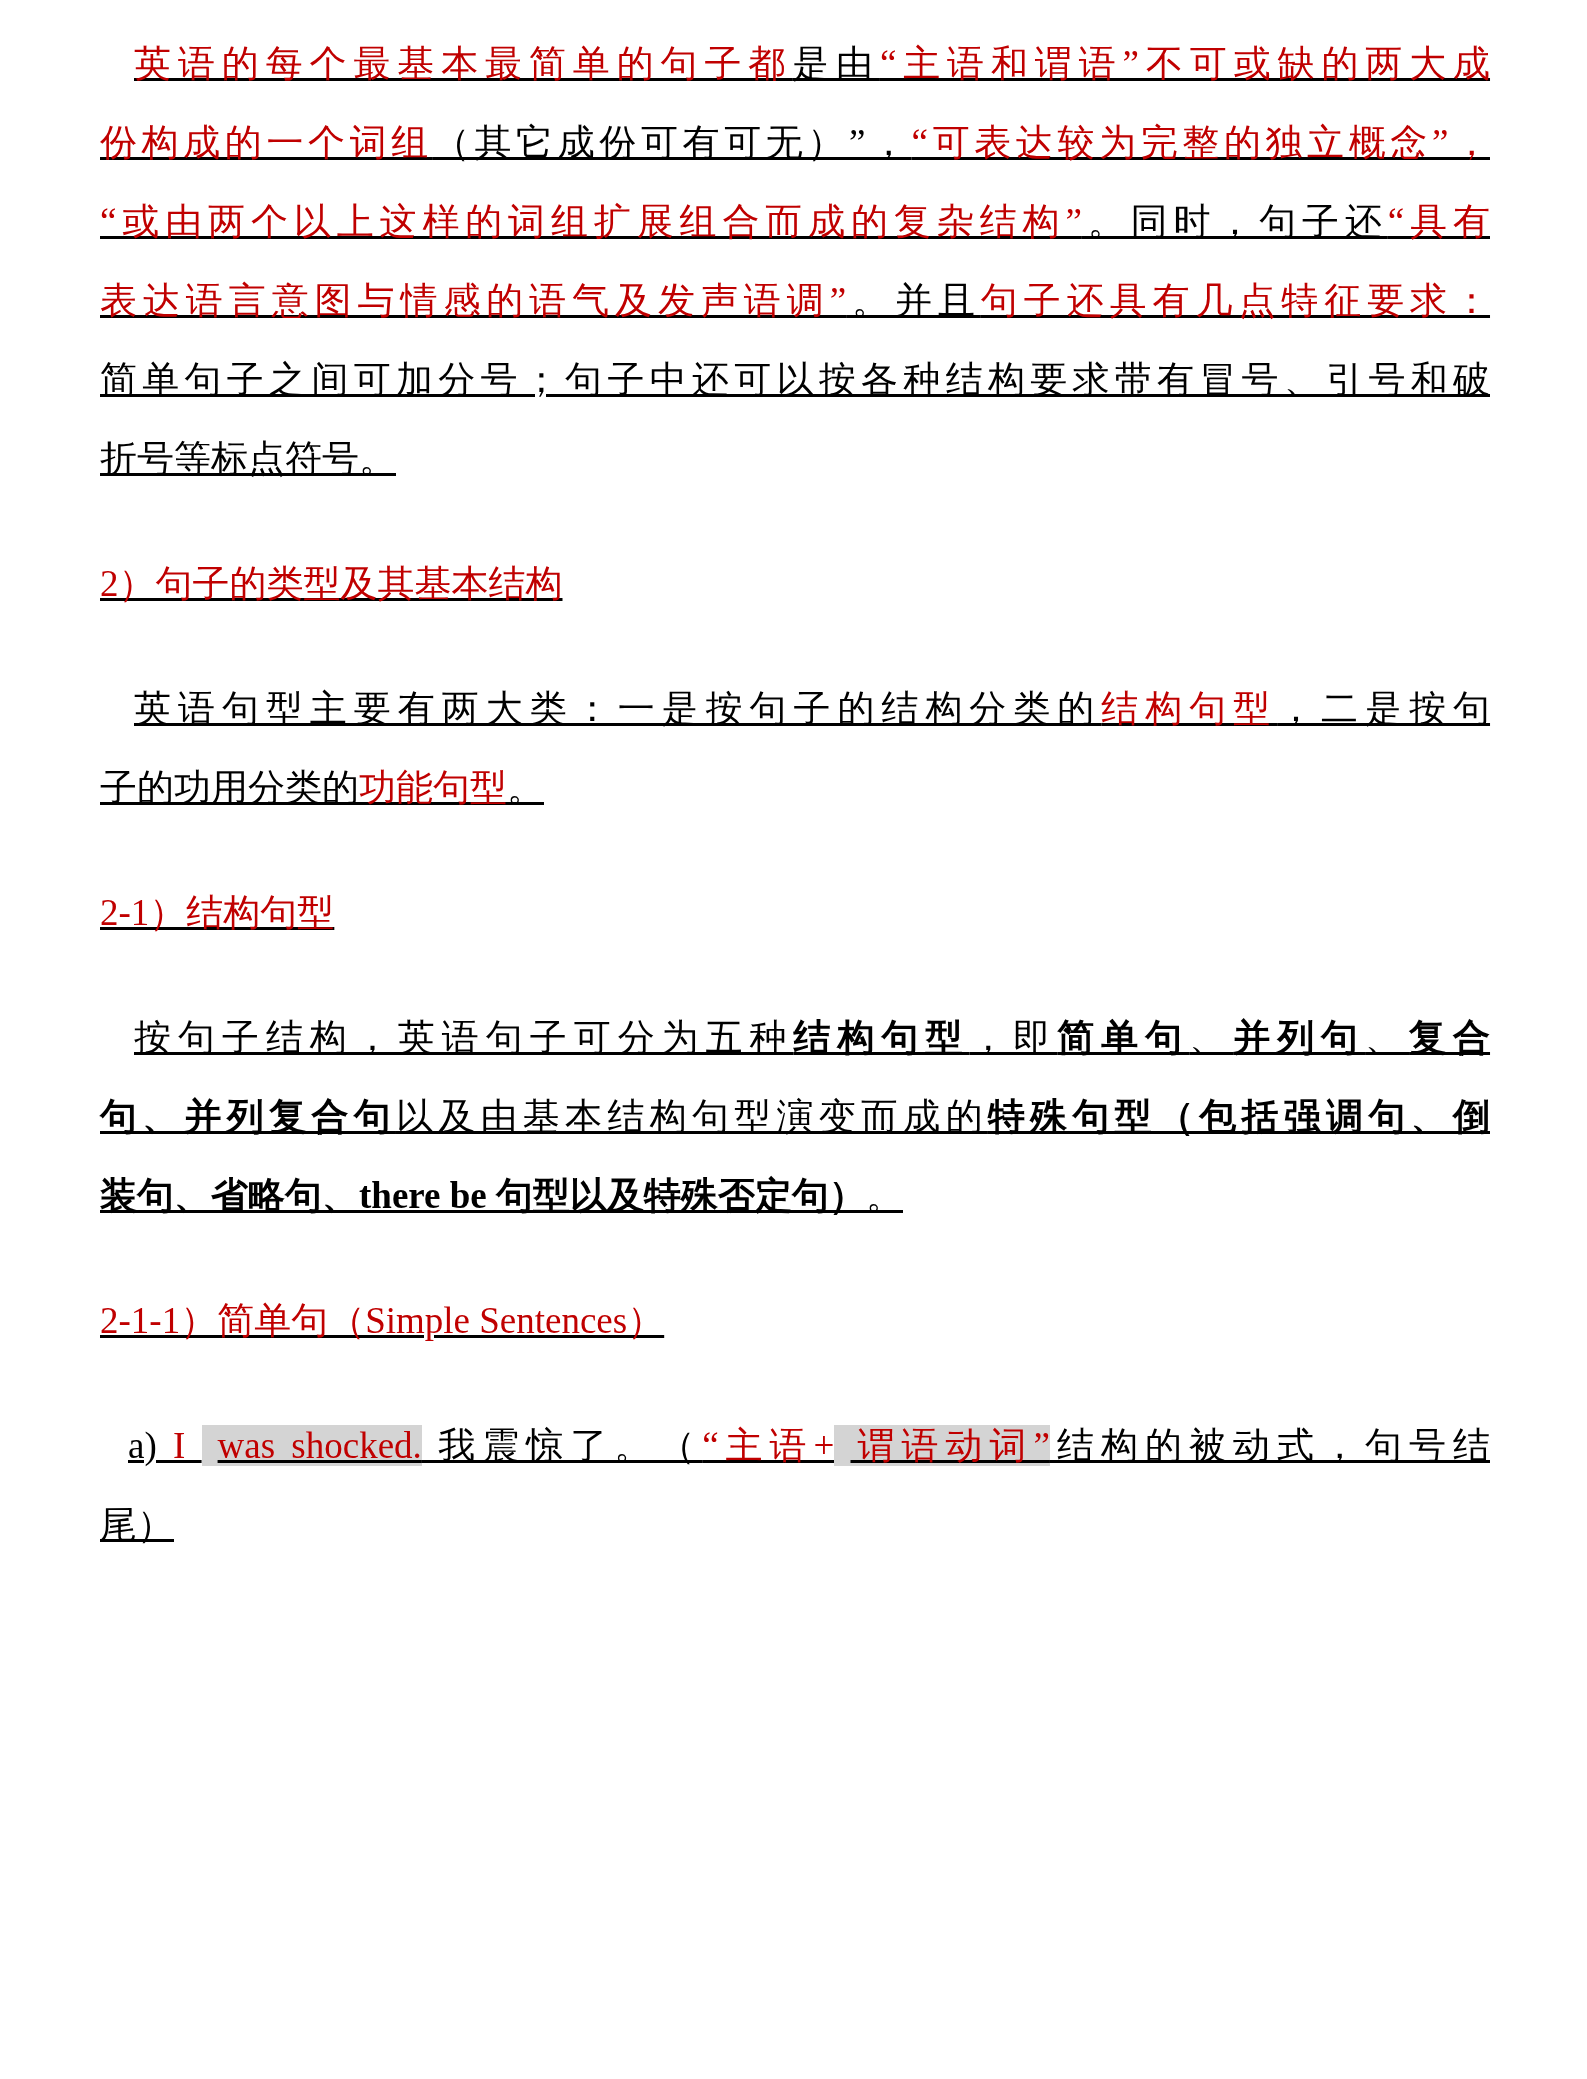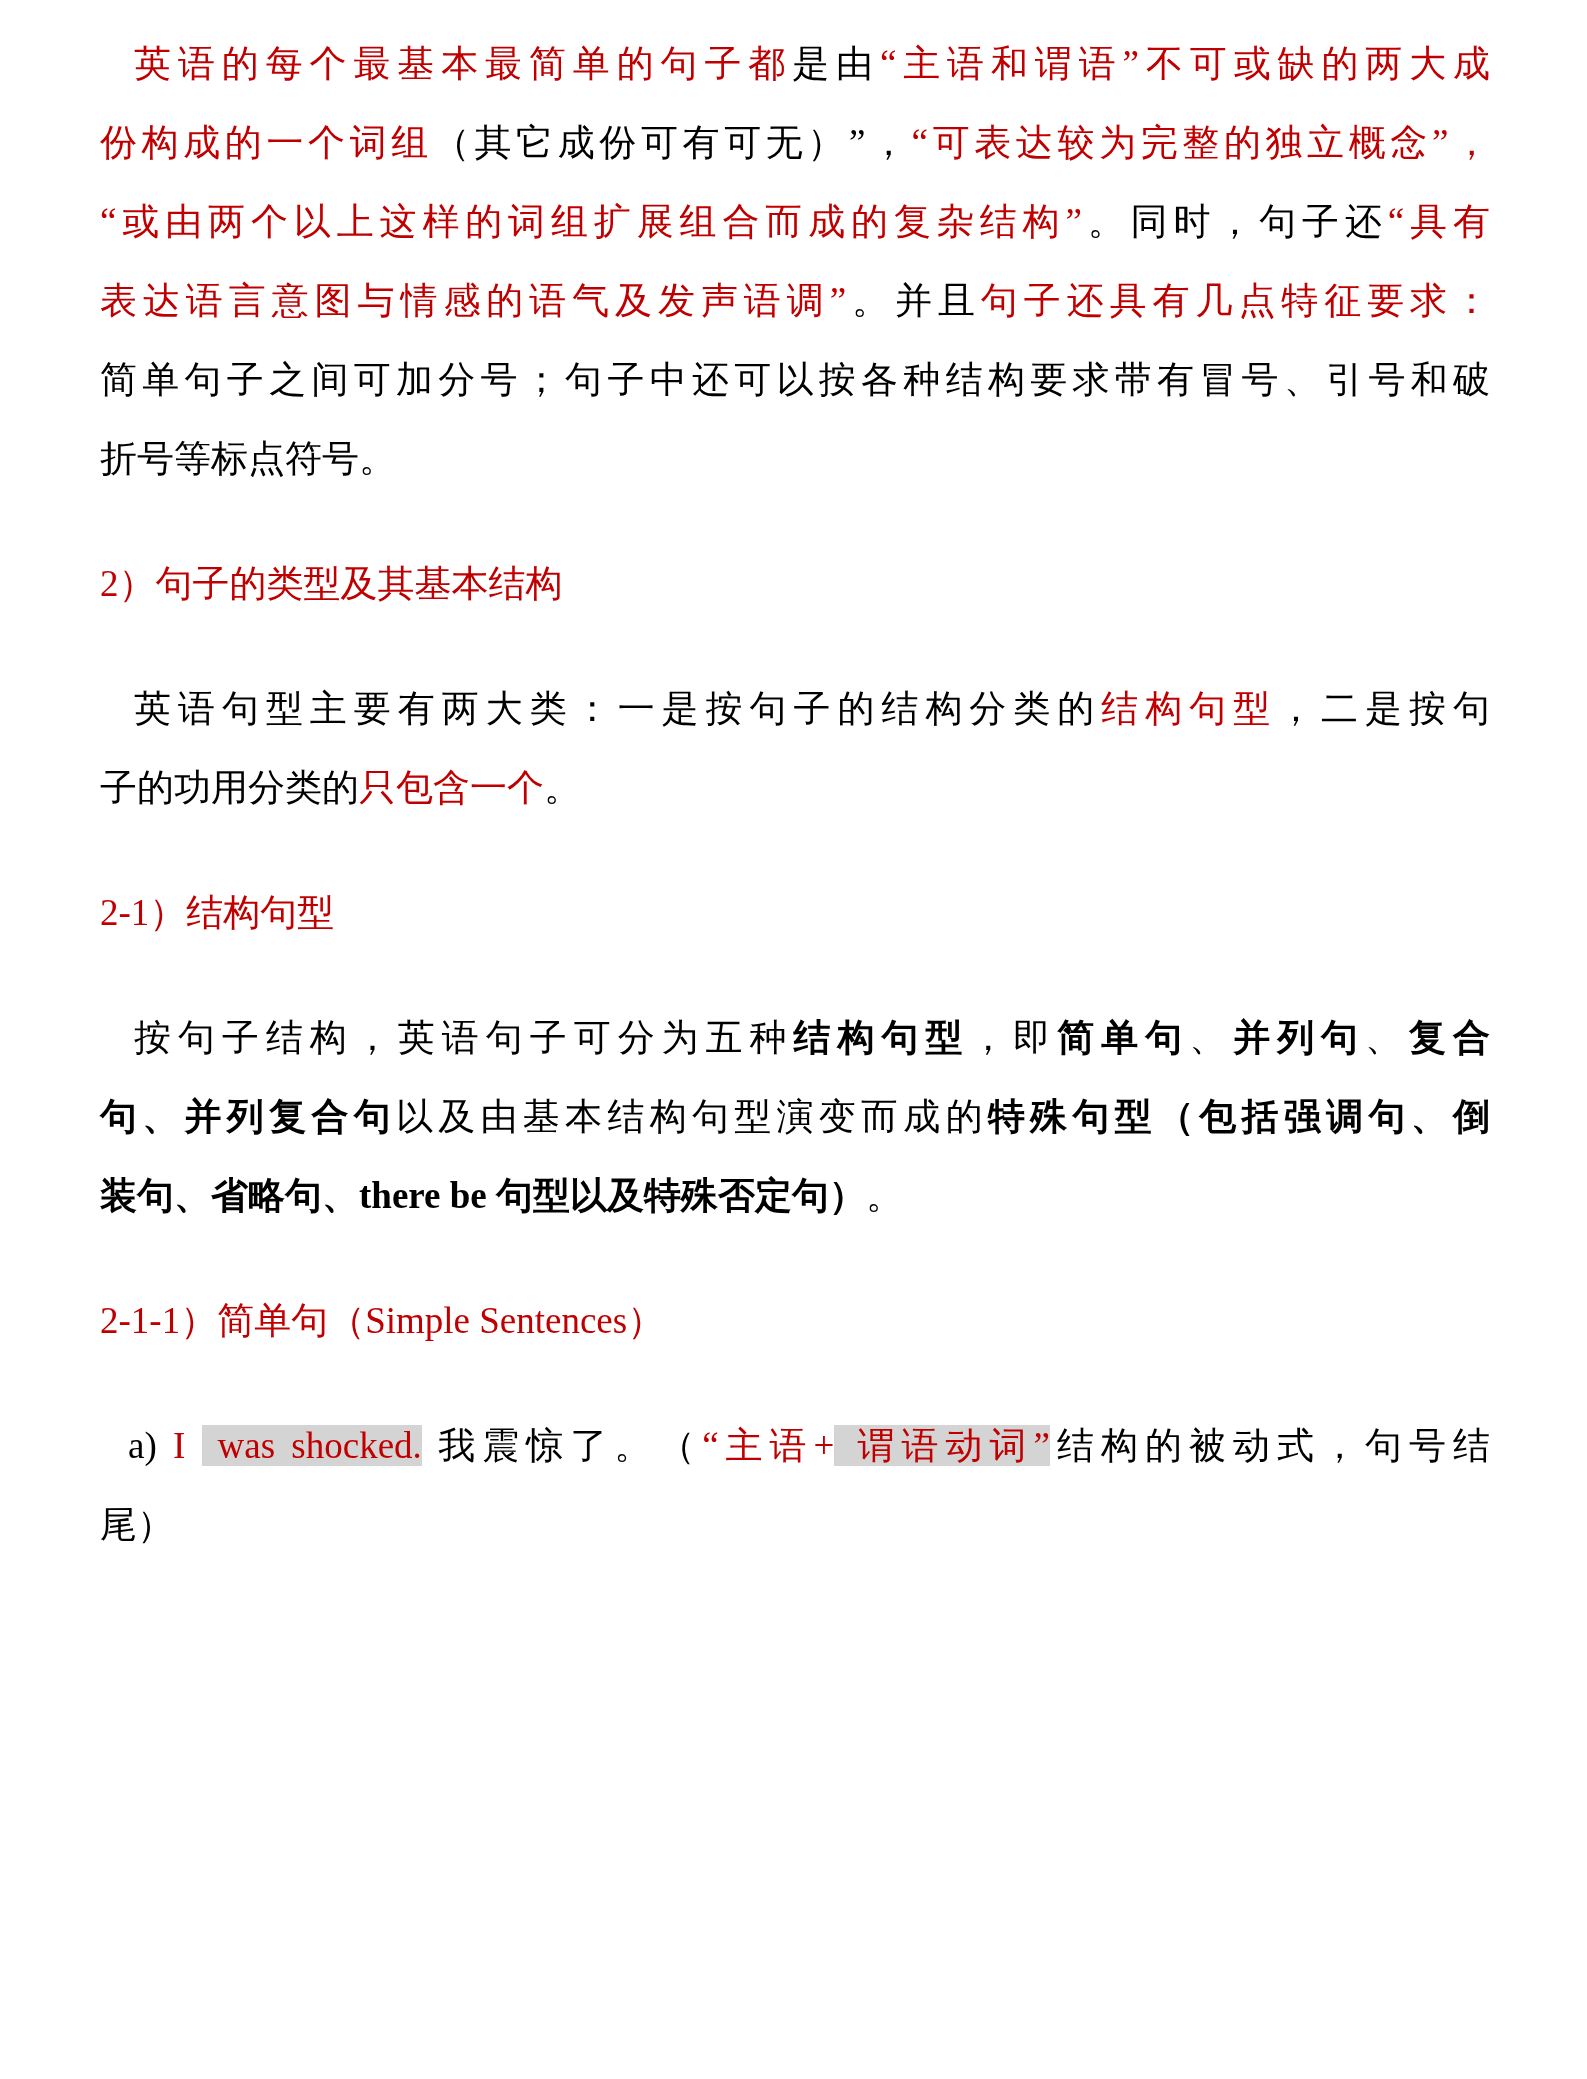--- a/index.html
+++ b/index.html
@@ -20,20 +20,21 @@
     height: 2079px;
     padding: 24px 97px 0 100px;
   }
   .block { margin-top: 46px; }
   .block:first-child { margin-top: 0; }
   .line {
     font-size: 37px;
     line-height: 79px;
     white-space: nowrap;
     text-align: left;
+    text-decoration: underline;
   }
   .line.just {
     white-space: normal;
     text-align: justify;
     text-align-last: justify;
   }
   .line.ind { text-indent: 34px; }
   .line.ind2 { text-indent: 28px; }
   .seg-blk   { color: #000000; text-align: right; }
   .seg-red   { color: var(--red, #c00000); }
@@ -50,21 +51,21 @@
       <div class="line just"><span class="seg-red">“或由两个以上这样的词组扩展组合而成的复杂结构”</span><span class="seg-blk">。同时，句子还</span><span class="seg-red">“具有</span></div>
       <div class="line just"><span class="seg-red">表达语言意图与情感的语气及发声语调”</span><span class="seg-blk">。并且</span><span class="seg-red">句子还具有几点特征要求：</span></div>
       <div class="line just"><span class="seg-blk">简单句子之间可加分号；句子中还可以按各种结构要求带有冒号、引号和破</span></div>
       <div class="line"><span class="seg-blk">折号等标点符号。</span></div>
     </div>
     <div class="block heading">
       <div class="line"><span class="seg-red">2）句子的类型及其基本结构</span></div>
     </div>
     <div class="block paragraph">
       <div class="line just ind"><span class="seg-blk">英语句型主要有两大类：一是按句子的结构分类的</span><span class="seg-red">结构句型</span><span class="seg-blk">，二是按句</span></div>
-      <div class="line"><span class="seg-blk">子的功用分类的</span><span class="seg-red">只包含一个</span><span class="seg-blk">。</span></div>
+      <div class="line"><span class="seg-blk">子的功用分类的</span><span class="seg-red">功能句型</span><span class="seg-blk">。</span></div>
     </div>
     <div class="block heading">
       <div class="line"><span class="seg-red">2-1）结构句型</span></div>
     </div>
     <div class="block paragraph">
       <div class="line just ind"><span class="seg-blk">按句子结构，英语句子可分为五种</span><span class="seg-bold">结构句型</span><span class="seg-blk">，即</span><span class="seg-bold">简单句</span><span class="seg-blk">、</span><span class="seg-bold">并列句</span><span class="seg-blk">、</span><span class="seg-bold">复合</span></div>
       <div class="line just"><span class="seg-bold">句、并列复合句</span><span class="seg-blk">以及由基本结构句型演变而成的</span><span class="seg-bold">特殊句型（包括强调句、倒</span></div>
       <div class="line"><span class="seg-bold">装句、省略句、there be 句型以及特殊否定句）</span><span class="seg-blk">。</span></div>
     </div>
     <div class="block heading">

